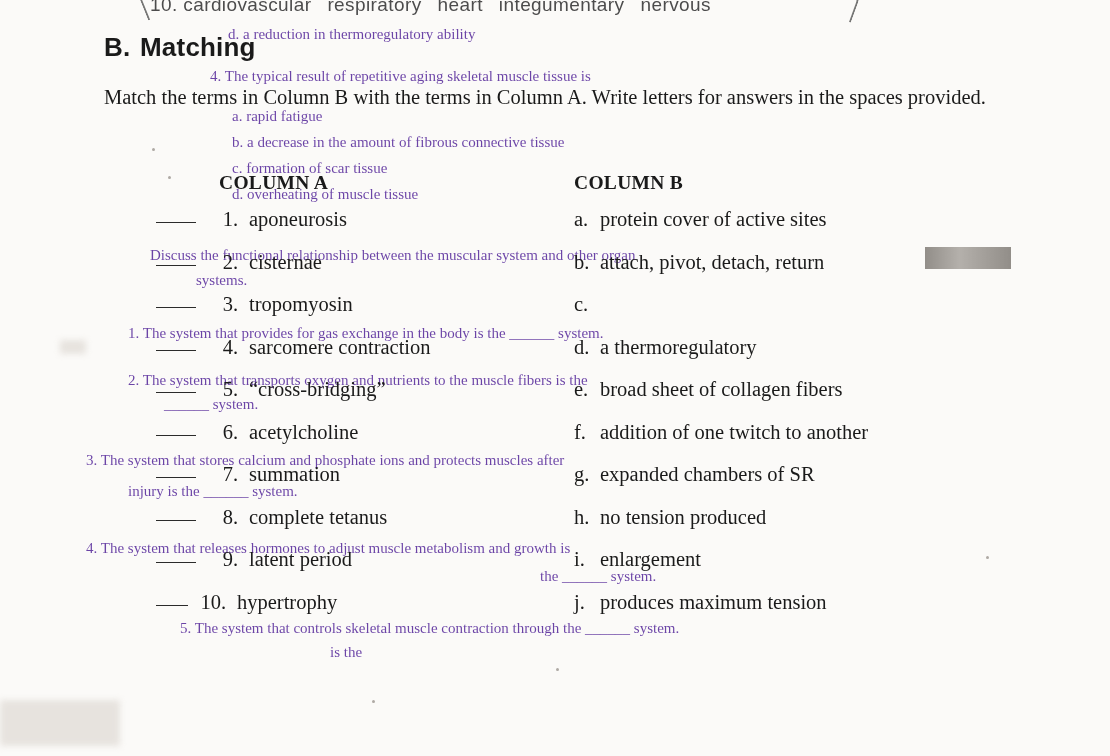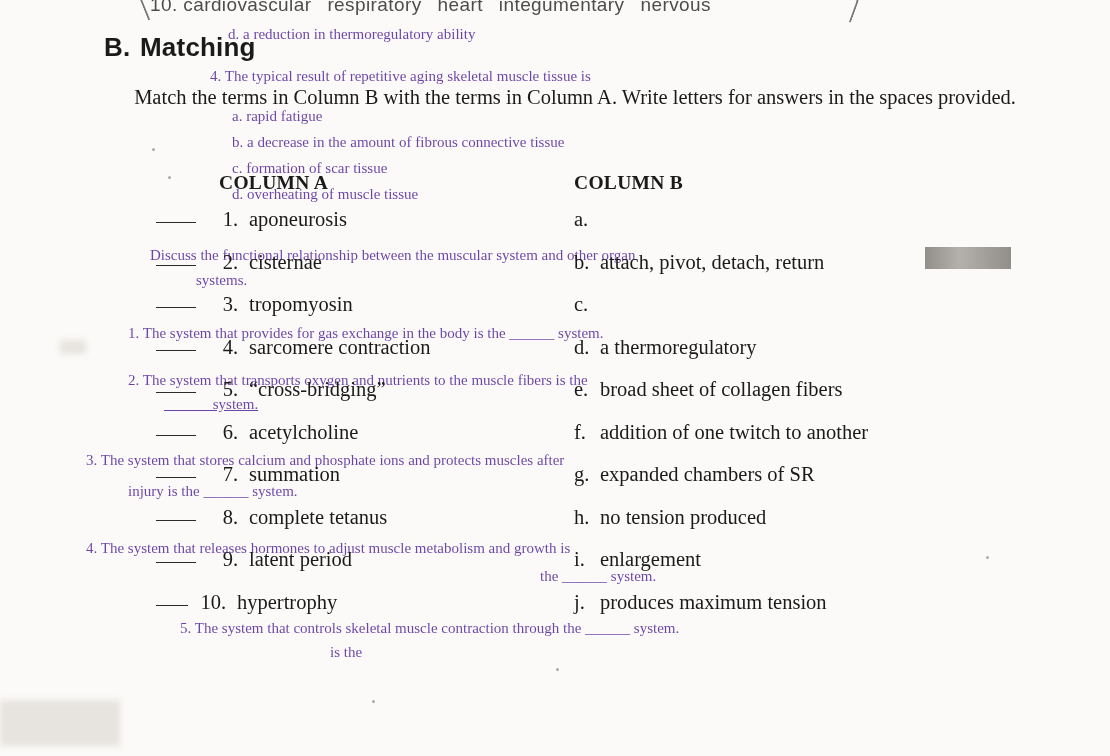--- a/index.html
+++ b/index.html
@@ -77,21 +77,20 @@
   .heading .lbl { display: inline-block; min-width: 36px; }
 
   
   .instructions {
     position: absolute;
     left: 104px;
     top: 84px;
     width: 912px;
     font-size: 20.5px;
     line-height: 1.32;
-    text-align: right;
   }
 
   
   .col-head {
     position: absolute;
     font-family: "Liberation Serif", serif;
     font-weight: bold;
     font-size: 19.5px;
     letter-spacing: 0.3px;
   }
@@ -166,21 +165,21 @@
     <div class="ghost" style="left:228px; top:26px; font-size:15px;">d. a reduction in thermoregulatory ability</div>
     <div class="ghost" style="left:210px; top:68px; font-size:15px;">4. The typical result of repetitive aging skeletal muscle tissue is</div>
     <div class="ghost" style="left:232px; top:108px; font-size:15px;text-align:center;">a. rapid fatigue</div>
     <div class="ghost" style="left:232px; top:134px; font-size:15px;">b. a decrease in the amount of fibrous connective tissue</div>
     <div class="ghost" style="left:232px; top:160px; font-size:15px;">c. formation of scar tissue</div>
     <div class="ghost" style="left:232px; top:186px; font-size:15px;">d. overheating of muscle tissue</div>
     <div class="ghost" style="left:150px; top:247px; font-size:15px;">Discuss the functional relationship between the muscular system and other organ</div>
     <div class="ghost" style="left:196px; top:272px; font-size:15px;">systems.</div>
     <div class="ghost" style="left:128px; top:325px; font-size:15px;">1. The system that provides for gas exchange in the body is the ______ system.</div>
     <div class="ghost" style="left:128px; top:372px; font-size:15px;">2. The system that transports oxygen and nutrients to the muscle fibers is the</div>
-    <div class="ghost" style="left:164px; top:396px; font-size:15px;text-decoration:underline;">______ system.</div>
+    <div class="ghost" style="left:164px; top:396px; font-size:15px;">______ system.</div>
     <div class="ghost" style="left:86px; top:452px; font-size:15px;">3. The system that stores calcium and phosphate ions and protects muscles after</div>
     <div class="ghost" style="left:128px; top:483px; font-size:15px;">injury is the ______ system.</div>
     <div class="ghost" style="left:86px; top:540px; font-size:15px;">4. The system that releases hormones to adjust muscle metabolism and growth is</div>
     <div class="ghost" style="left:540px; top:568px; font-size:15px;">the ______ system.</div>
     <div class="ghost" style="left:180px; top:620px; font-size:15px;">5. The system that controls skeletal muscle contraction through the ______ system.</div>
     <div class="ghost" style="left:330px; top:644px; font-size:15px;">is the</div>
   </div>
 
   <div class="swoosh-l"></div>
   <div class="swoosh-r"></div>
@@ -246,20 +245,21 @@
     <div class="row">
       <span class="blank" style="width:32px; margin-right:4px;"></span>
       <span class="num">10.</span>
       <span class="txt">hypertrophy</span>
     </div>
   </div>
 
   <div class="col" id="colB">
     <div class="row">
       <span class="letter">a.</span>
+      <span class="txt">protein cover of active sites</span>
     </div>
     <div class="row">
       <span class="letter">b.</span>
       <span class="txt">attach, pivot, detach, return</span>
     </div>
     <div class="row">
       <span class="letter">c.</span>
     </div>
     <div class="row">
       <span class="letter">d.</span>

